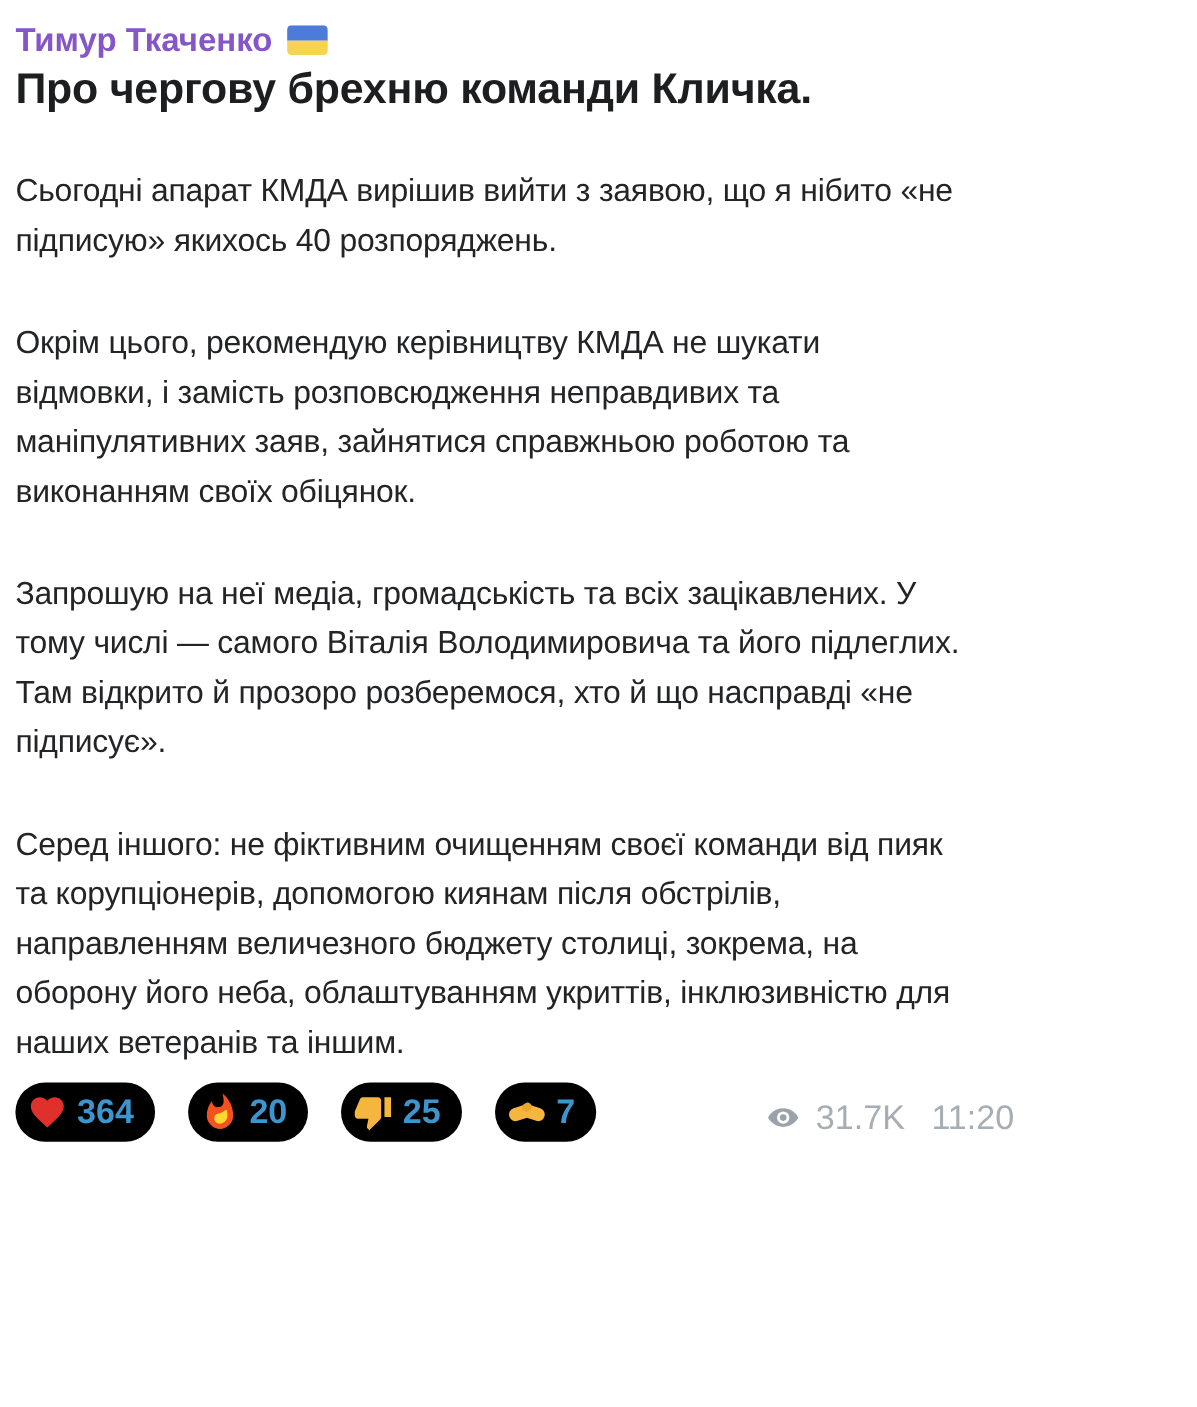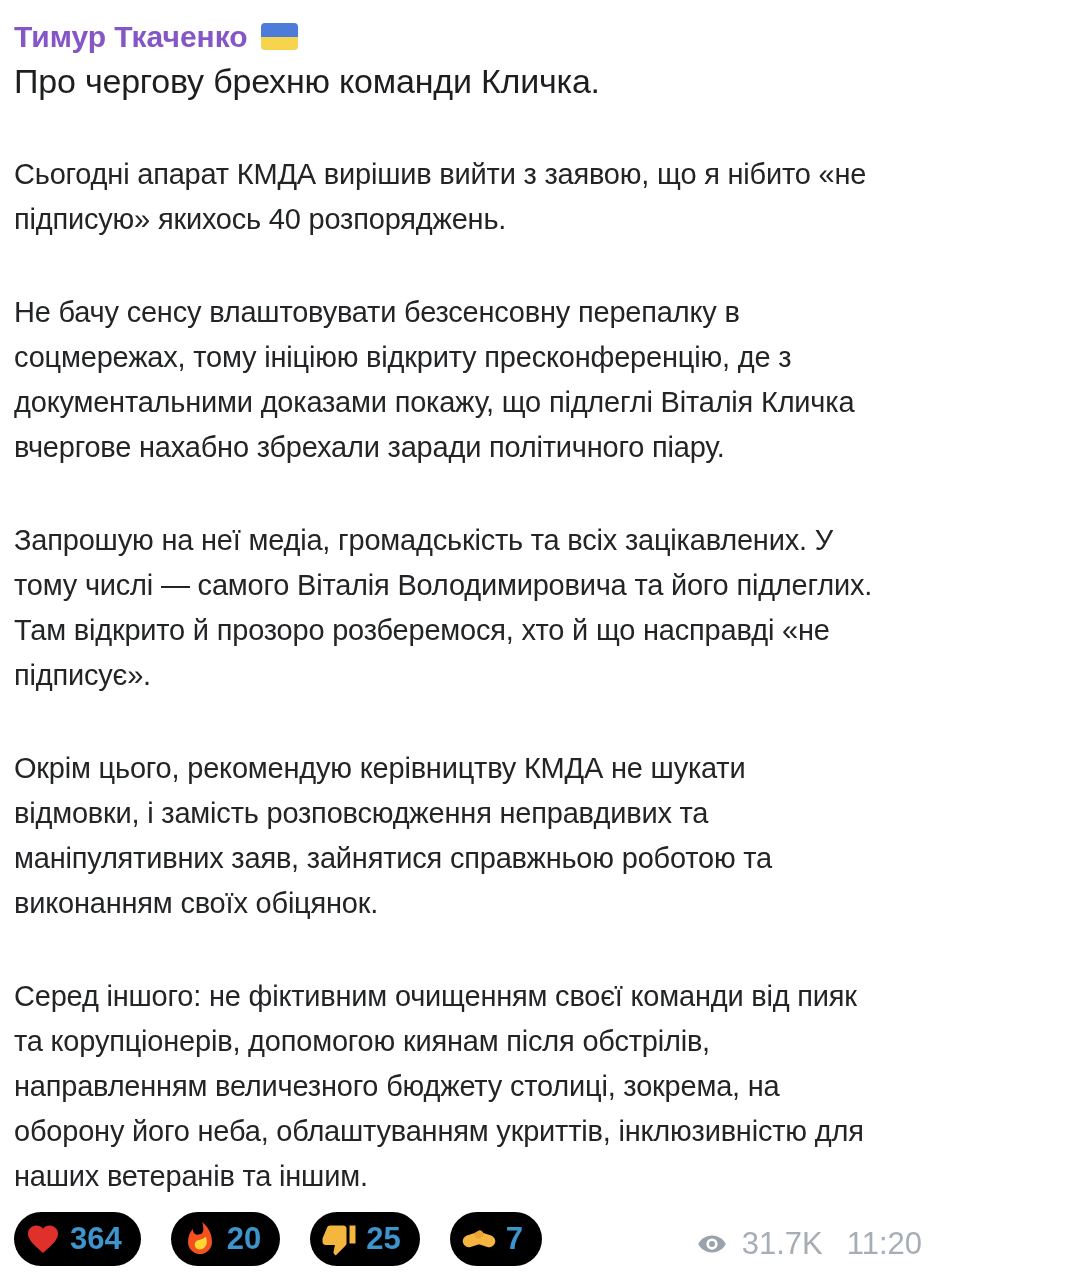--- a/index.html
+++ b/index.html
@@ -35,22 +35,22 @@
     width: 37px;
     height: 27px;
     border-radius: 4px;
     overflow: hidden;
     margin-left: 13px;
     box-shadow: 0 0 0 1px rgba(0,0,0,0.04) inset;
   }
   .flag .flag-blue { display: block; height: 50%; background: #4c7bd9; }
   .flag .flag-yellow { display: block; height: 50%; background: #f6d44d; }
   .post-title {
-    font-weight: normal;
-    font-size: 34px;
+    font-weight: bold;
+    font-size: 39px;
     line-height: 45px;
     letter-spacing: -0.2px;
   }
   .para {
     font-size: 29px;
     line-height: 45px;
     letter-spacing: -0.2px;
     white-space: pre-line;
     margin-top: 48px;
     color: #232426;
@@ -106,32 +106,28 @@
     <span class="flag">
       <span class="flag-blue"></span>
         <span class="flag-yellow"></span>
     </span>
   </div>
 
   <div class="post-title">Про чергову брехню команди Кличка.</div>
 
   <div class="para">Сьогодні апарат КМДА вирішив вийти з заявою, що я нібито «не
 підписую» якихось 40 розпоряджень.</div>
-  <div class="para">Не бачу сенсу влаштовувати безсенсовну перепалку в
-соцмережах, тому ініціюю відкриту пресконференцію, де з
-документальними доказами покажу, що підлеглі Віталія Кличка
-вчергове нахабно збрехали заради політичного піару.</div>
+  <div class="para">Окрім цього, рекомендую керівництву КМДА не шукати
+відмовки, і замість розповсюдження неправдивих та
+маніпулятивних заяв, зайнятися справжньою роботою та
+виконанням своїх обіцянок.</div>
   <div class="para">Запрошую на неї медіа, громадськість та всіх зацікавлених. У
 тому числі — самого Віталія Володимировича та його підлеглих.
 Там відкрито й прозоро розберемося, хто й що насправді «не
 підписує».</div>
-  <div class="para">Окрім цього, рекомендую керівництву КМДА не шукати
-відмовки, і замість розповсюдження неправдивих та
-маніпулятивних заяв, зайнятися справжньою роботою та
-виконанням своїх обіцянок.</div>
   <div class="para">Серед іншого: не фіктивним очищенням своєї команди від пияк
 та корупціонерів, допомогою киянам після обстрілів,
 направленням величезного бюджету столиці, зокрема, на
 оборону його неба, облаштуванням укриттів, інклюзивністю для
 наших ветеранів та іншим.</div>
 
   <div class="bottom-row">
     <div class="reactions">
 
       <div class="pill">

